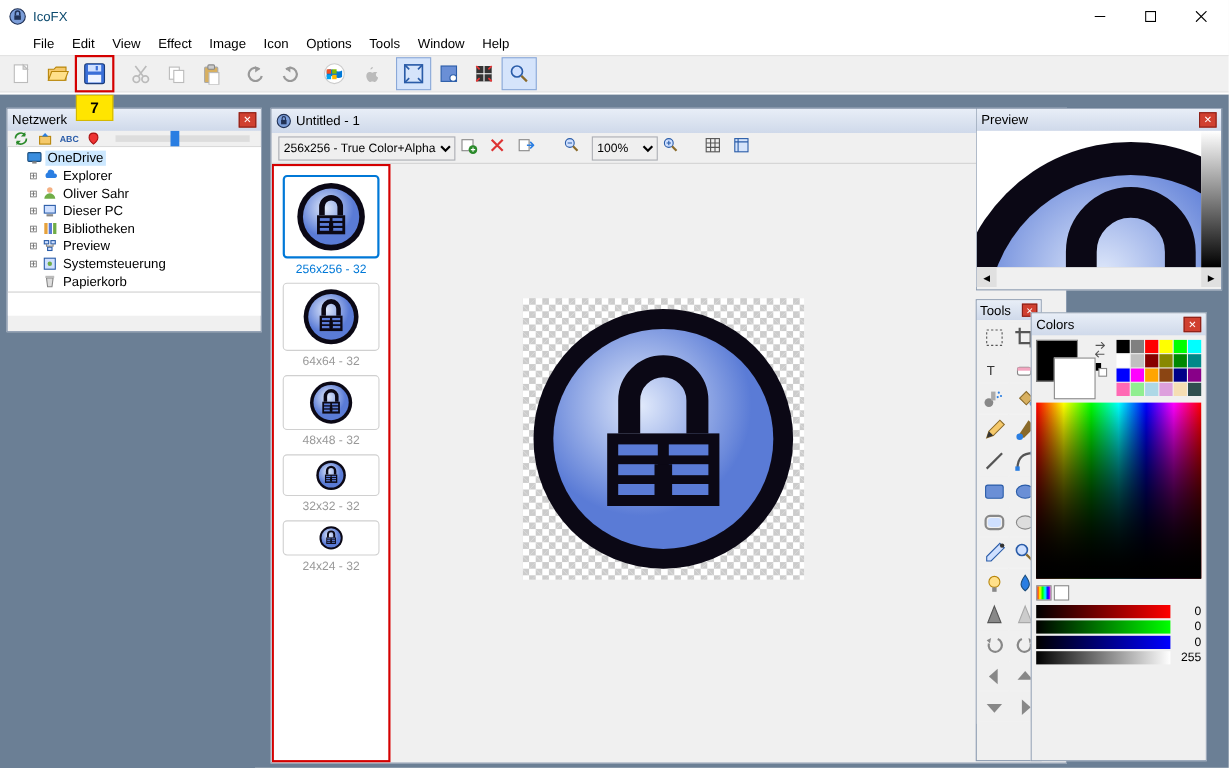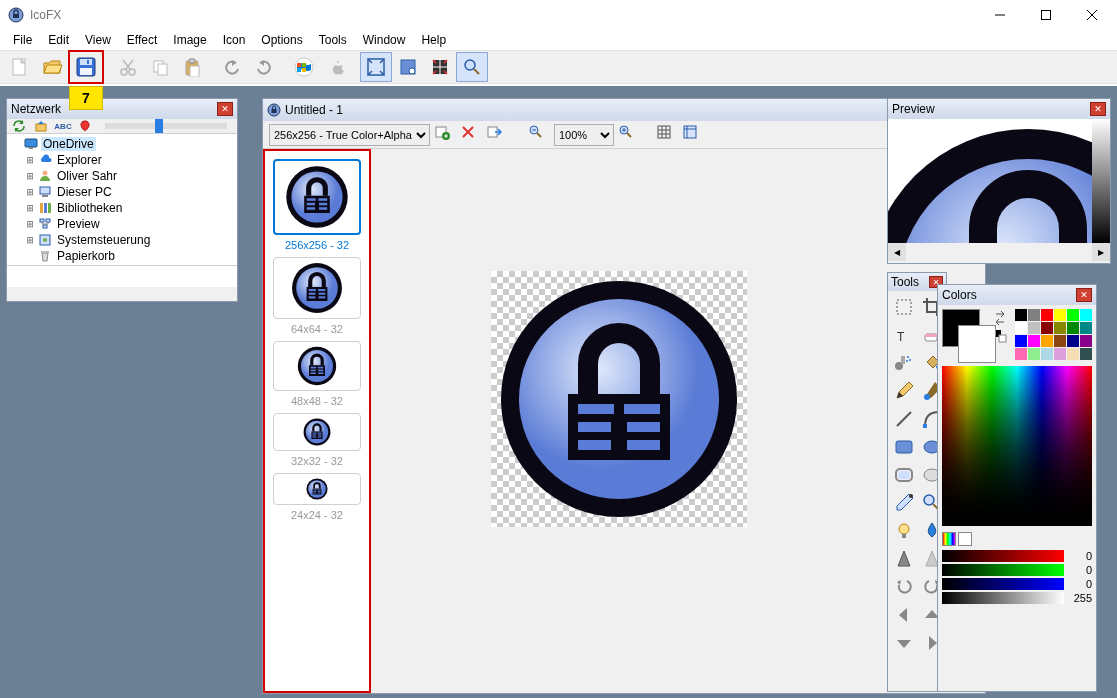--- a/index.html
+++ b/index.html
@@ -1,25 +1,25 @@
 <!DOCTYPE html>
 <html><head>
 <meta charset="utf-8">
 <style>
 * { box-sizing: border-box; margin: 0; padding: 0; font-family: "Segoe UI", Tahoma, sans-serif; font-size: 12px; }
 body { background: #fff; overflow: hidden; width: 1117px; height: 698px; }
 
 
 .titlebar { height: 30px; display: flex; align-items: center; padding: 0 2px 0 8px; background: #fff; border-bottom: 1px solid #fff; }
 .titlebar .app-icon { width: 16px; height: 16px; margin-right: 6px; }
-.titlebar .title { flex: 1; color: #737373; font-size: 12px; }
+.titlebar .title { flex: 1; color: #0c4a6e; font-size: 12px; }
 .titlebar .win-btn { width: 46px; height: 30px; display: flex; align-items: center; justify-content: center; color: #000; }
 
 
-.menubar { height: 20px; display: flex; align-items: center; padding: 0 6px; gap: 2px; background: #fff; }
+.menubar { height: 20px; display: flex; align-items: center; padding: 0 6px; gap: 2px; background: #fff; margin-left: 17px; }
 .menubar .menu-item { padding: 2px 7px; }
 
 
 .toolbar { height: 34px; display: flex; align-items: center; padding: 2px 4px; gap: 0; background: #f0f0f0; border-top: 1px solid #e3e3e3; border-bottom: 1px solid #e3e3e3; }
 .toolbar .tb-btn { width: 32px; height: 30px; display: flex; align-items: center; justify-content: center; border: 1px solid transparent; }
 .toolbar .tb-sep { width: 8px; }
 .toolbar .tb-btn.bordered { border: 1px solid #8aa8d8; background: #d5e4fb; }
 .highlight-box { border: 2px solid #d40000; position: relative; }
 .step-badge { position: absolute; top: 34px; left: 50%; transform: translateX(-50%); background: #ffe500; border: 1px solid #d4b800; width: 34px; height: 24px; display: flex; align-items: center; justify-content: center; font-weight: bold; font-size: 14px; z-index: 20; }
 
@@ -38,21 +38,21 @@
 .explorer-bar .slider-thumb { position: absolute; left: 50px; top: -4px; width: 8px; height: 14px; background: #2a7ee2; }
 .tree { background: #fff; height: 132px; overflow: auto; padding: 2px 0; border-top: 1px solid #d0d0d0; }
 .tree-item { display: flex; align-items: center; height: 16px; padding-left: 4px; gap: 2px; white-space: nowrap; }
 .tree-item .expander { width: 10px; font-size: 9px; color: #666; text-align: center; }
 .tree-item .icon { width: 16px; height: 14px; display: flex; align-items: center; justify-content: center; }
 .tree-item.selected span.label { background: #cce8ff; }
 .tree-item .label { padding: 0 2px; }
 .explorer-bottom { background: #fff; height: 22px; border-top: 1px solid #d0d0d0; }
 
 
-.doc { left: 246px; top: 12px; width: 724px; height: 596px; margin-left: 16px; }
+.doc { left: 246px; top: 12px; width: 724px; height: 596px; }
 .doc-header { height: 22px; background: linear-gradient(#e8eef7, #cfd9ea); display: flex; align-items: center; padding: 0 4px; }
 .doc-header .doc-title { flex: 1; font-size: 11px; display: flex; align-items: center; gap: 4px; }
 .doc-header .doc-btn { width: 20px; height: 16px; margin-left: 2px; display: flex; align-items: center; justify-content: center; font-size: 9px; border: 1px solid #888; background: linear-gradient(#f7f7f7,#d8d8d8); }
 .doc-header .doc-btn.close { background: linear-gradient(#e77,#c33); color: #fff; border-color: #722; }
 .doc-toolbar { height: 28px; display: flex; align-items: center; padding: 2px 6px; gap: 4px; background: #f0f0f0; border-bottom: 1px solid #d0d0d0; }
 .doc-toolbar select { height: 22px; font-size: 11px; border: 1px solid #abadb3; }
 .doc-toolbar .tb-btn { width: 22px; height: 22px; }
 .doc-body { display: flex; height: 544px; background: #f0f0f0; }
 .thumb-strip { width: 108px; background: #fff; border: 2px solid #d40000; overflow-y: scroll; padding: 4px 2px; }
 .thumb-cell { border: 1px solid #d0d0d0; border-radius: 4px; padding: 4px 2px; margin: 4px 6px; display: flex; flex-direction: column; align-items: center; }

